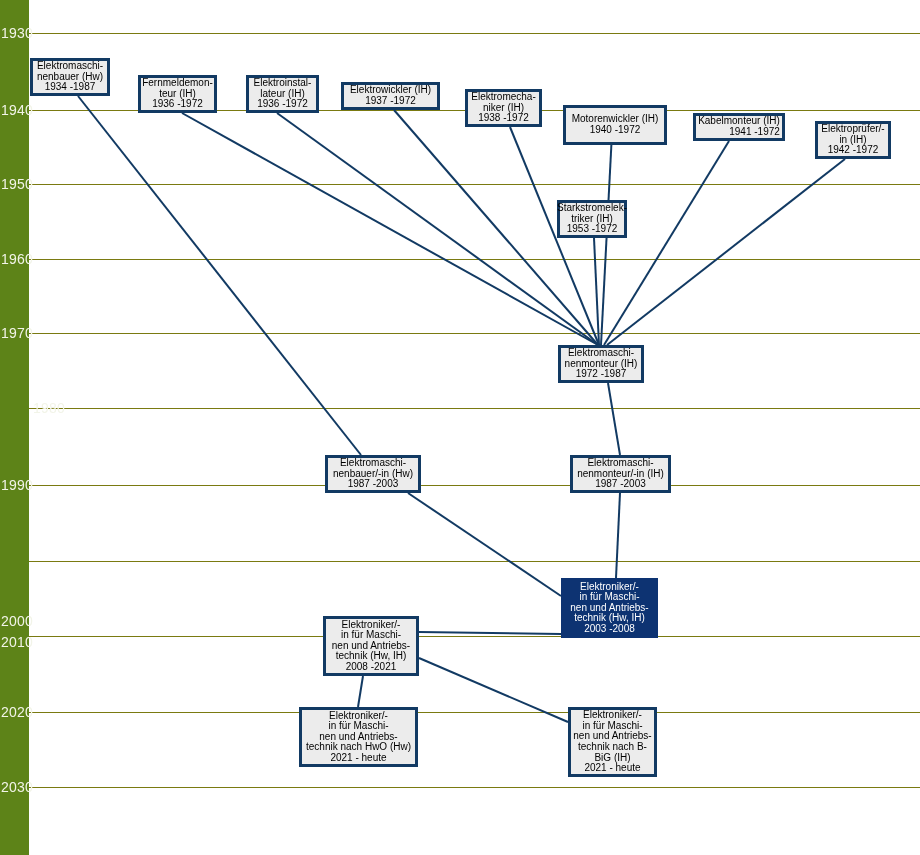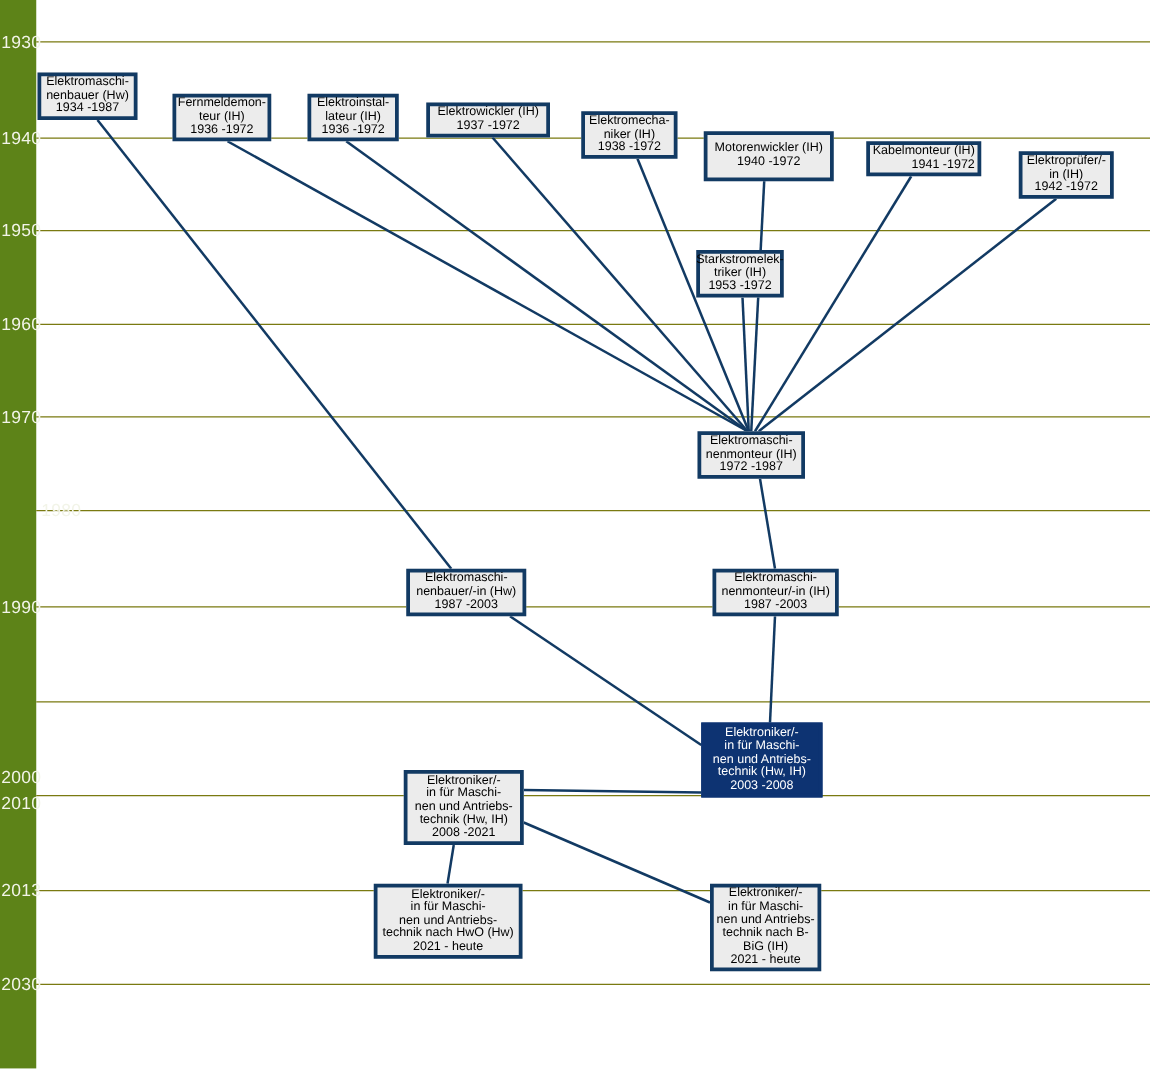--- a/index.html
+++ b/index.html
@@ -95,21 +95,21 @@
   <div id="year-labels">
       <div class="year-label" style="top: 28px; color: rgb(242, 244, 232);">1930</div>
       <div class="year-label" style="top: 105px; color: rgb(242, 244, 232);">1940</div>
       <div class="year-label" style="top: 179px; color: rgb(242, 244, 232);">1950</div>
       <div class="year-label" style="top: 254px; color: rgb(242, 244, 232);">1960</div>
       <div class="year-label" style="top: 328px; color: rgb(242, 244, 232);">1970</div>
       <div class="year-label" style="top: 403px; color: rgb(242, 244, 232); margin-left: 32px;">1980</div>
       <div class="year-label" style="top: 480px; color: rgb(242, 244, 232);">1990</div>
       <div class="year-label" style="top: 572px; color: rgb(242, 244, 232); margin-top: 44px;">2000</div>
       <div class="year-label" style="top: 637px; color: rgb(242, 244, 232);">2010</div>
-      <div class="year-label" style="top: 707px; color: rgb(242, 244, 232);">2013</div>
+      <div class="year-label" style="top: 707px; color: rgb(242, 244, 232);">2020</div>
       <div class="year-label" style="top: 782px; color: rgb(242, 244, 232);">2030</div>
     </div>
 
   <svg id="edges" viewBox="0 0 920 855" width="920" height="855">
       <line x1="78" y1="96" x2="361" y2="455" stroke="#123a63" stroke-width="2"></line>
       <line x1="182" y1="113" x2="598" y2="345" stroke="#123a63" stroke-width="2"></line>
       <line x1="277" y1="113" x2="598" y2="345" stroke="#123a63" stroke-width="2"></line>
       <line x1="394" y1="110" x2="598" y2="345" stroke="#123a63" stroke-width="2"></line>
       <line x1="510" y1="127" x2="599" y2="345" stroke="#123a63" stroke-width="2"></line>
       <line x1="612" y1="133" x2="601" y2="345" stroke="#123a63" stroke-width="2"></line>

